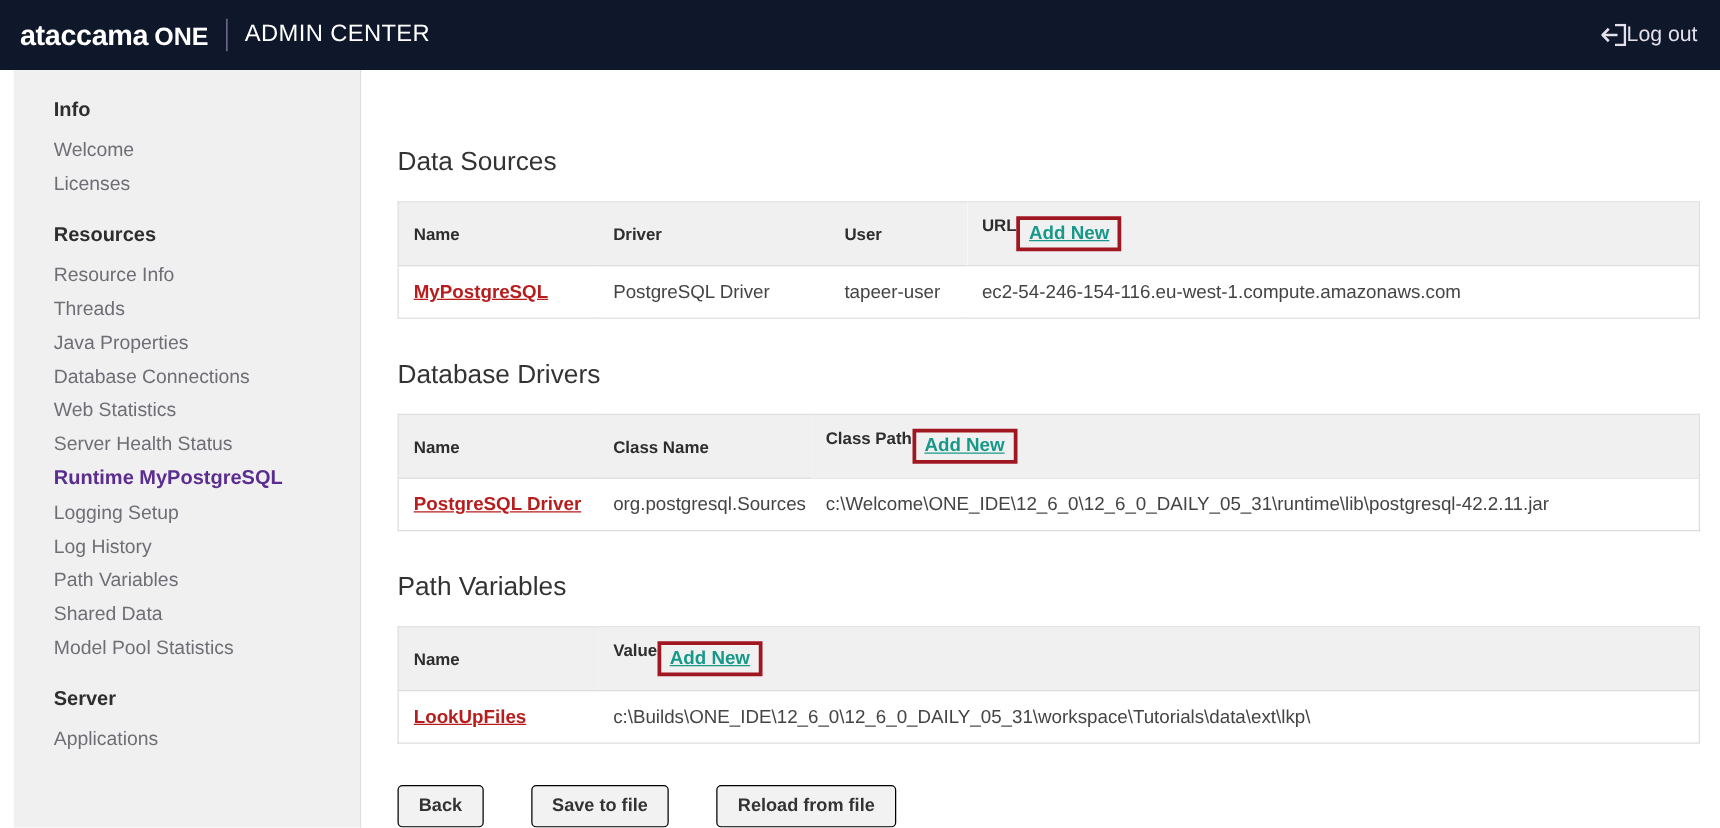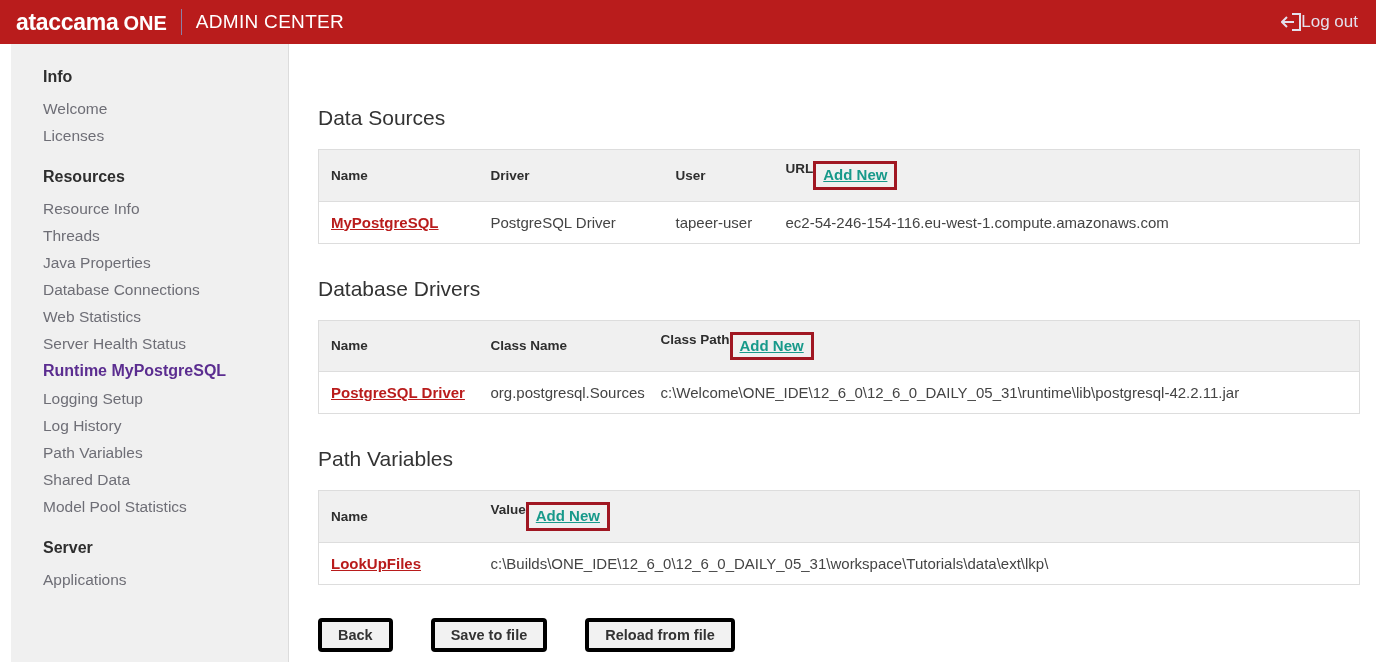--- a/index.html
+++ b/index.html
@@ -6,22 +6,22 @@
   html, body {
     margin: 0; padding: 0;
     width: 1376px; height: 662px;
     background: #ffffff;
     font-family: "Liberation Sans", sans-serif;
     overflow: hidden;
   }
 
   
   .header {
-    height: 44px;
-    background: #b91c1c;
+    height: 56px;
+    background: #0f172a;
     display: flex;
     align-items: center;
     justify-content: space-between;
     padding: 0 18px 0 16px;
   }
   .brand { display: flex; align-items: center; }
   .brand-logo {
     color: #ffffff;
     font-size: 23px;
     font-weight: bold;
@@ -157,21 +157,21 @@
     white-space: nowrap;
   }
 
   .buttons {
     margin-top: 33px;
     display: flex;
     gap: 38px;
   }
   .btn {
     background: #f2f2f2;
-    border: 4px solid #000000;
+    border: 1px solid #000000;
     border-radius: 4px;
     font-family: "Liberation Sans", sans-serif;
     font-size: 14.5px;
     font-weight: bold;
     color: #333333;
     padding: 0 16px;
     height: 34px;
     cursor: pointer;
   }
 </style>

